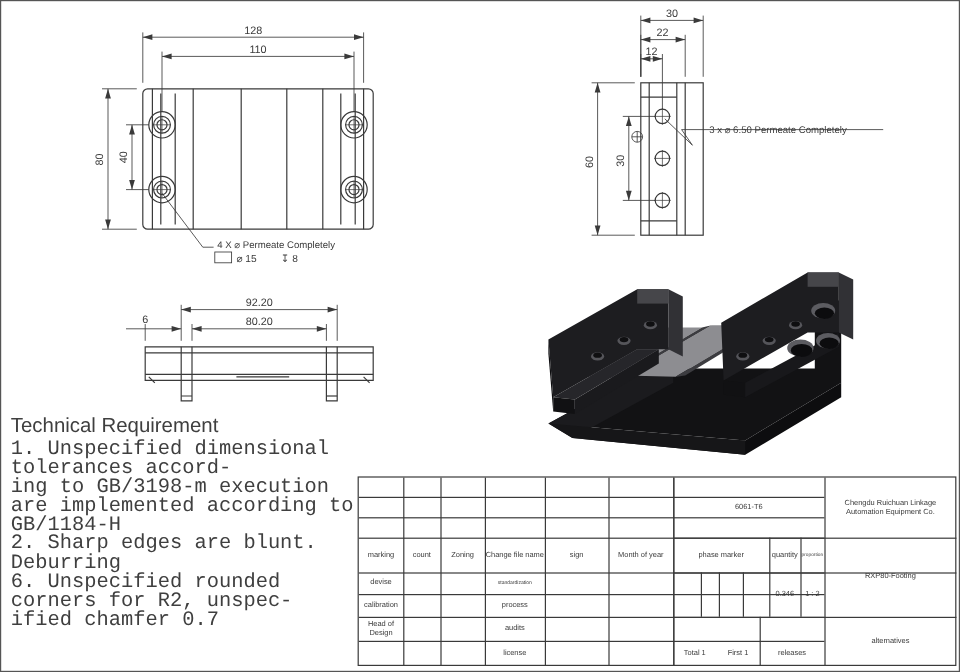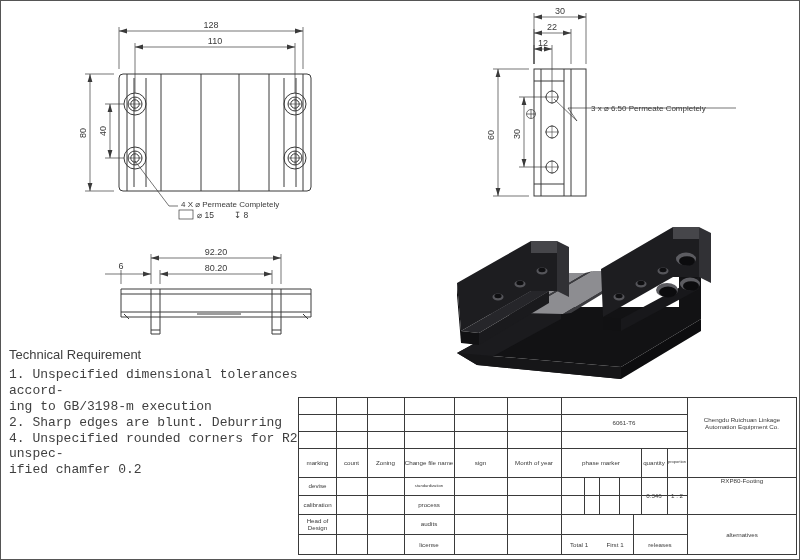--- a/index.html
+++ b/index.html
@@ -4,21 +4,21 @@
 <style>
   html,body{margin:0;padding:0;background:#fff;}
   body{width:800px;height:560px;position:relative;overflow:hidden;
        font-family:"Liberation Sans",sans-serif;color:#3a3a3a;}
   .sheet{position:absolute;inset:0;border:1px solid #555;box-sizing:border-box;background:#fff;}
   svg{position:absolute;left:0;top:0;}
   .dwg{position:absolute;left:0;top:0;width:800px;height:560px;pointer-events:none;}
 
   
   #tech-req{position:absolute;left:8px;top:346px;width:300px;
-            font-size:13px;line-height:15.9px;color:#3f3f3f;}
+            font-size:17px;line-height:15.9px;color:#3f3f3f;}
   #tech-req .hdr{margin-bottom:4px;}
   #tech-req p{margin:0;font-family:Liberation Mono, monospace;}
 
   
   .tb{position:absolute;left:297px;top:396px;width:499px;height:158px;
       border:1px solid #3a3a3a;box-sizing:border-box;background:#fff;}
   .tb .cell{position:absolute;box-sizing:border-box;display:flex;
             align-items:center;justify-content:center;text-align:center;
             font-size:6.2px;color:#3a3a3a;line-height:1.15;overflow:hidden;}
   .tb .ln{position:absolute;background:#3a3a3a;}
@@ -274,23 +274,24 @@
       <rect x="178" y="209" width="14" height="9" fill="none" stroke="#3a3a3a" stroke-width="0.7"></rect>
 
       <text x="590" y="110" font-size="8" text-anchor="start">3 x ⌀ 6.50 Permeate Completely</text>
     </g>
   </svg>
 
   <div id="tech-req">
     <div class="hdr">Technical Requirement</div>
     <p>1. Unspecified dimensional tolerances accord-</p>
     <p>ing to GB/3198-m execution</p>
+    <p>are implemented according to GB/1184-H</p>
     <p>2. Sharp edges are blunt. Deburring</p>
-    <p>4. Unspecified rounded corners for R2, unspec-</p>
-    <p>ified chamfer 0.2</p>
+    <p>6. Unspecified rounded corners for R2, unspec-</p>
+    <p>ified chamfer 0.7</p>
   </div>
 
   <div class="tb">
 
     <div class="ln hln" style="left:0;top:16px;width:388px;"></div>
     <div class="ln hln" style="left:0;top:33px;width:388px;"></div>
     <div class="ln hln" style="left:0;top:50px;width:388px;"></div>
     <div class="ln hln" style="left:0;top:79px;width:388px;"></div>
     <div class="ln hln" style="left:0;top:97px;width:388px;"></div>
     <div class="ln hln" style="left:0;top:116px;width:388px;"></div>

